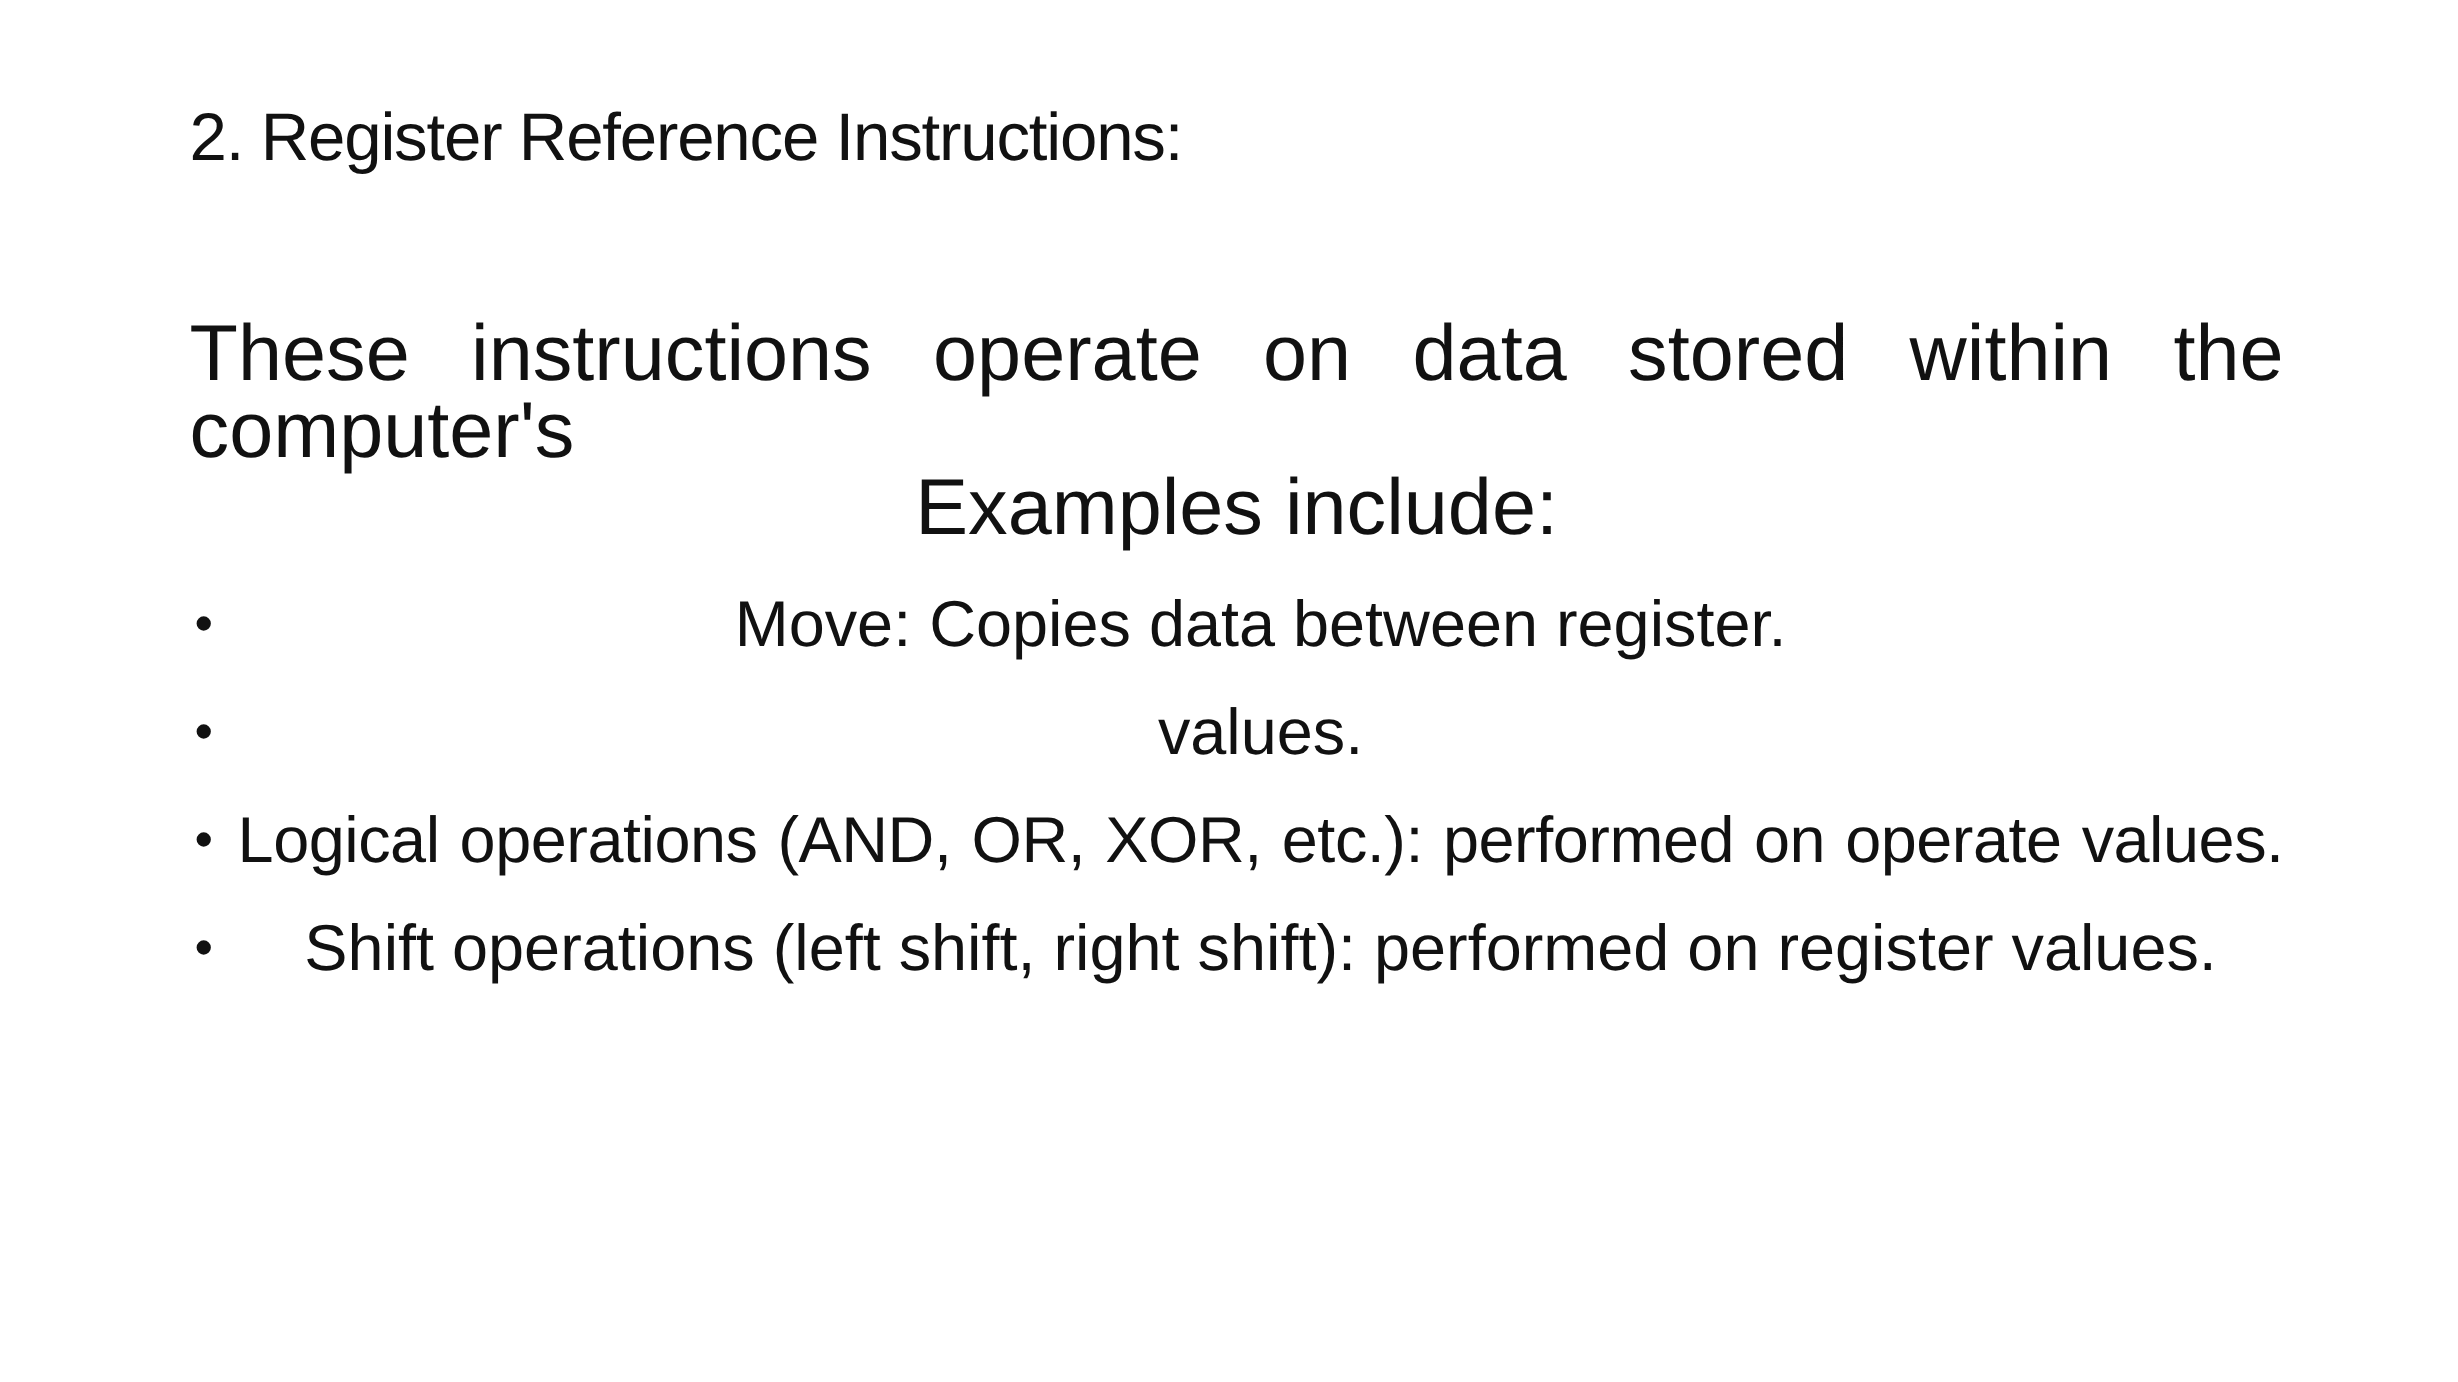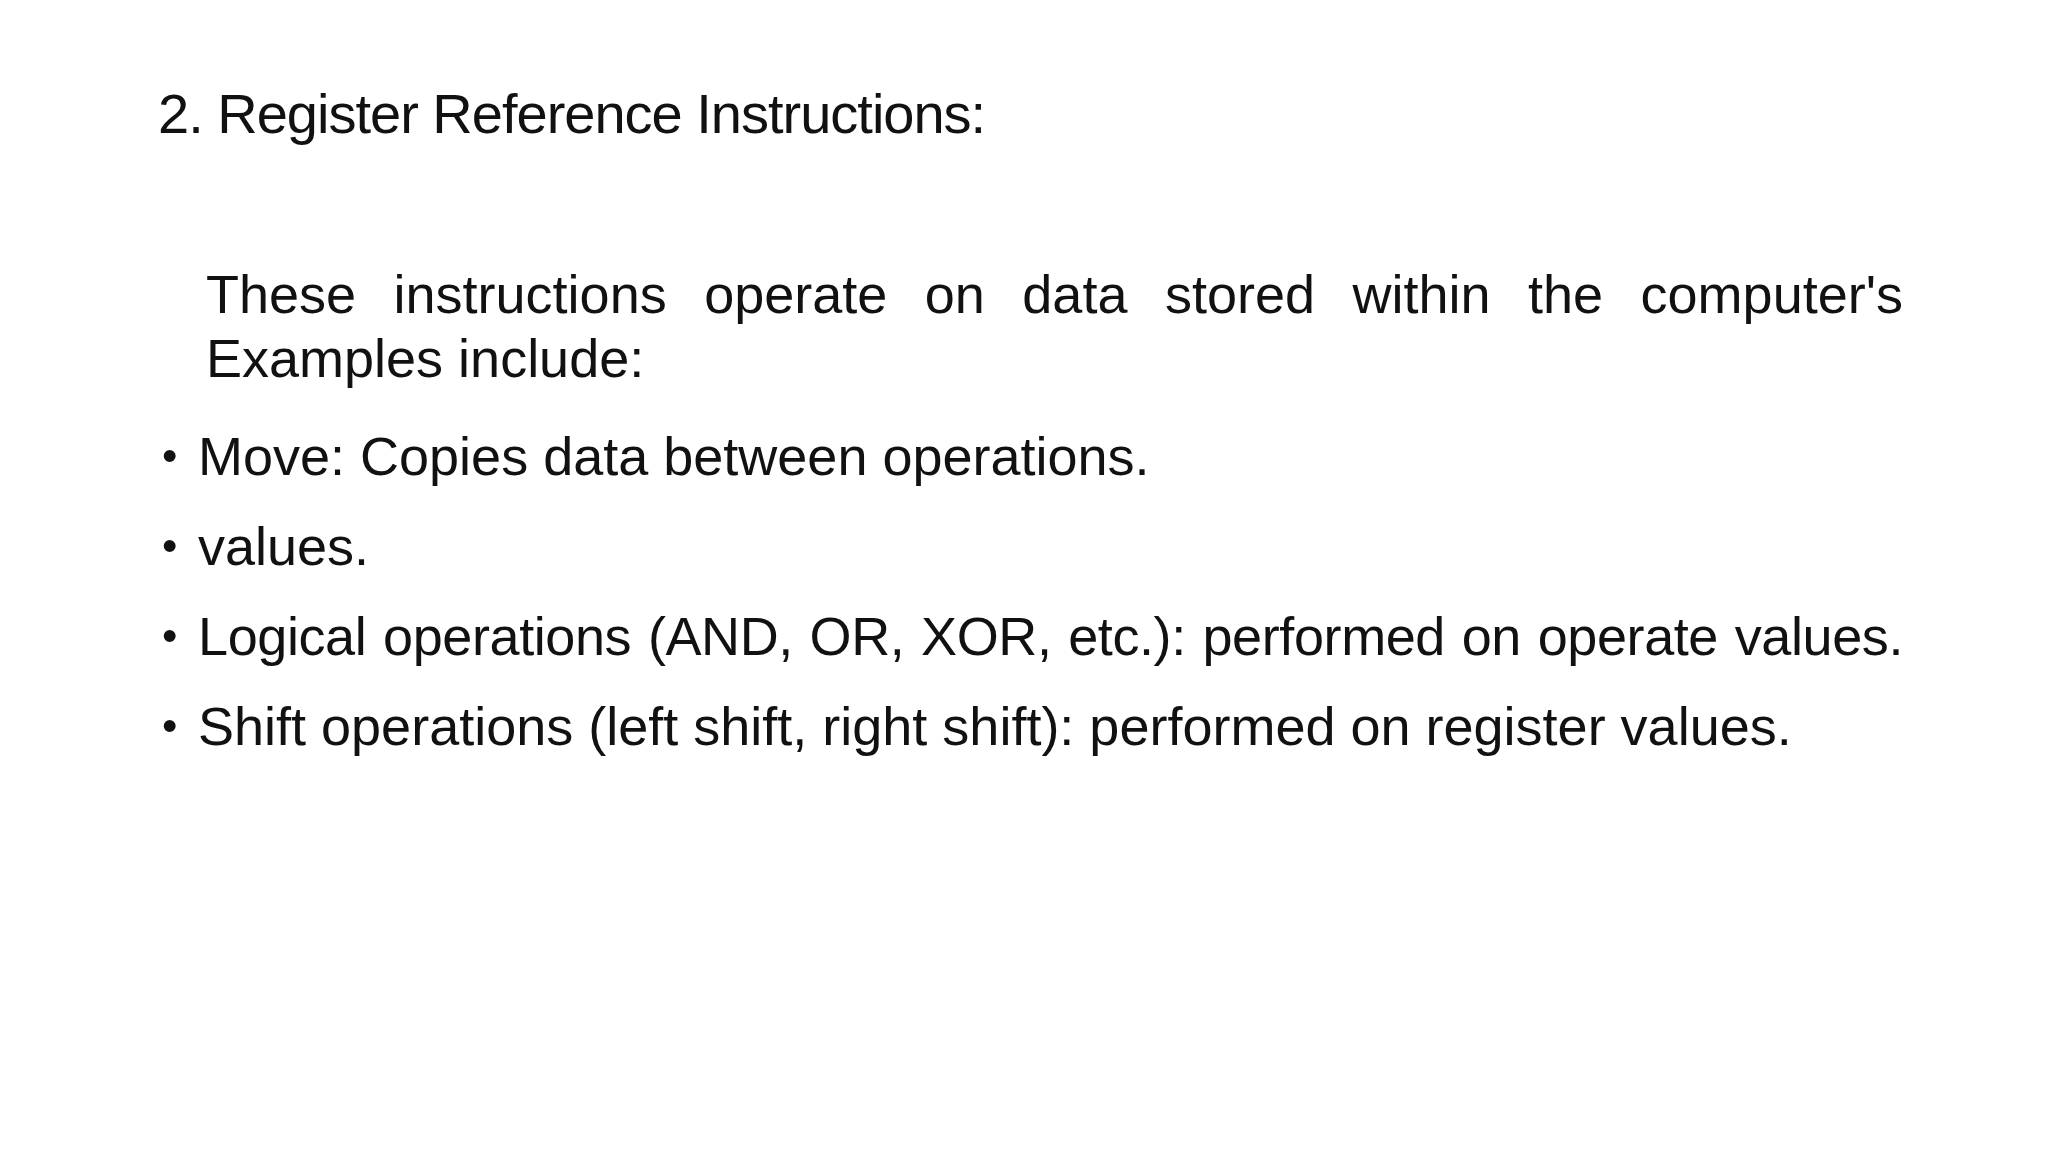--- a/index.html
+++ b/index.html
@@ -22,25 +22,25 @@
     margin: 0;
     font-size: 56px;
     font-weight: 400;
     line-height: 60px;
     letter-spacing: -1px;
     white-space: nowrap;
     color: #111111;
   }
   .body-paragraph {
     margin-top: 118px;
-    font-size: 54px;
-    margin-left: 48px;
+    font-size: 66px;
   }
   .line {
     line-height: 64px;
+    text-align: center;
   }
   
   .stretch {
     text-align: justify;
     text-align-last: justify;
   }
   .tight {
     letter-spacing: -0.4px;
   }
   .bullet-list {
@@ -74,21 +74,21 @@
 
   <div class="body-paragraph">
     <div class="line stretch">These instructions operate on data stored within the computer's</div>
     <div class="line">Examples include:</div>
   </div>
 
   <ul class="bullet-list">
 
     <li class="bullet-item">
       <span class="bullet-marker">•</span>
-      <div class="line">Move: Copies data between operations.</div>
+      <div class="line">Move: Copies data between register.</div>
     </li>
 
     <li class="bullet-item">
       <span class="bullet-marker">•</span>
       <div class="line">values.</div>
     </li>
 
     <li class="bullet-item">
       <span class="bullet-marker">•</span>
       <div class="line stretch tight">Logical operations (AND, OR, XOR, etc.): performed on operate values.</div>

